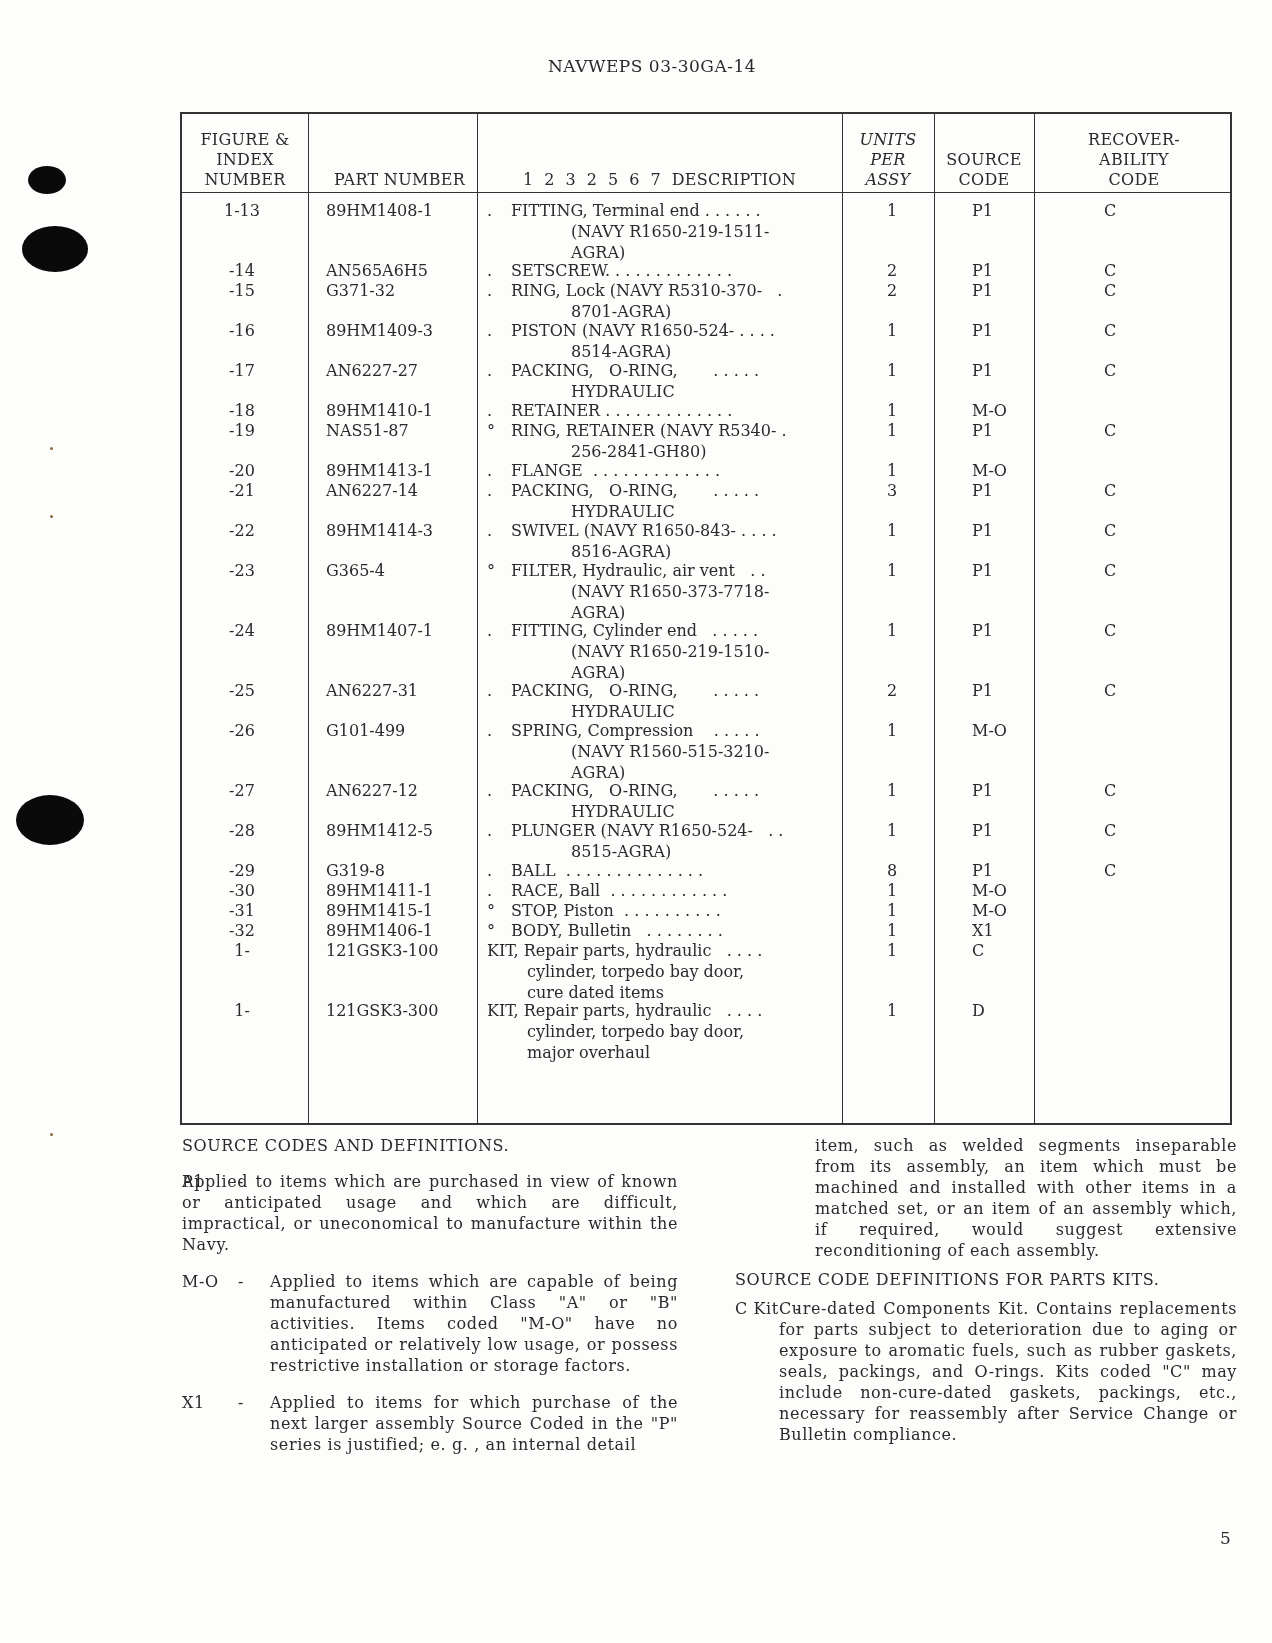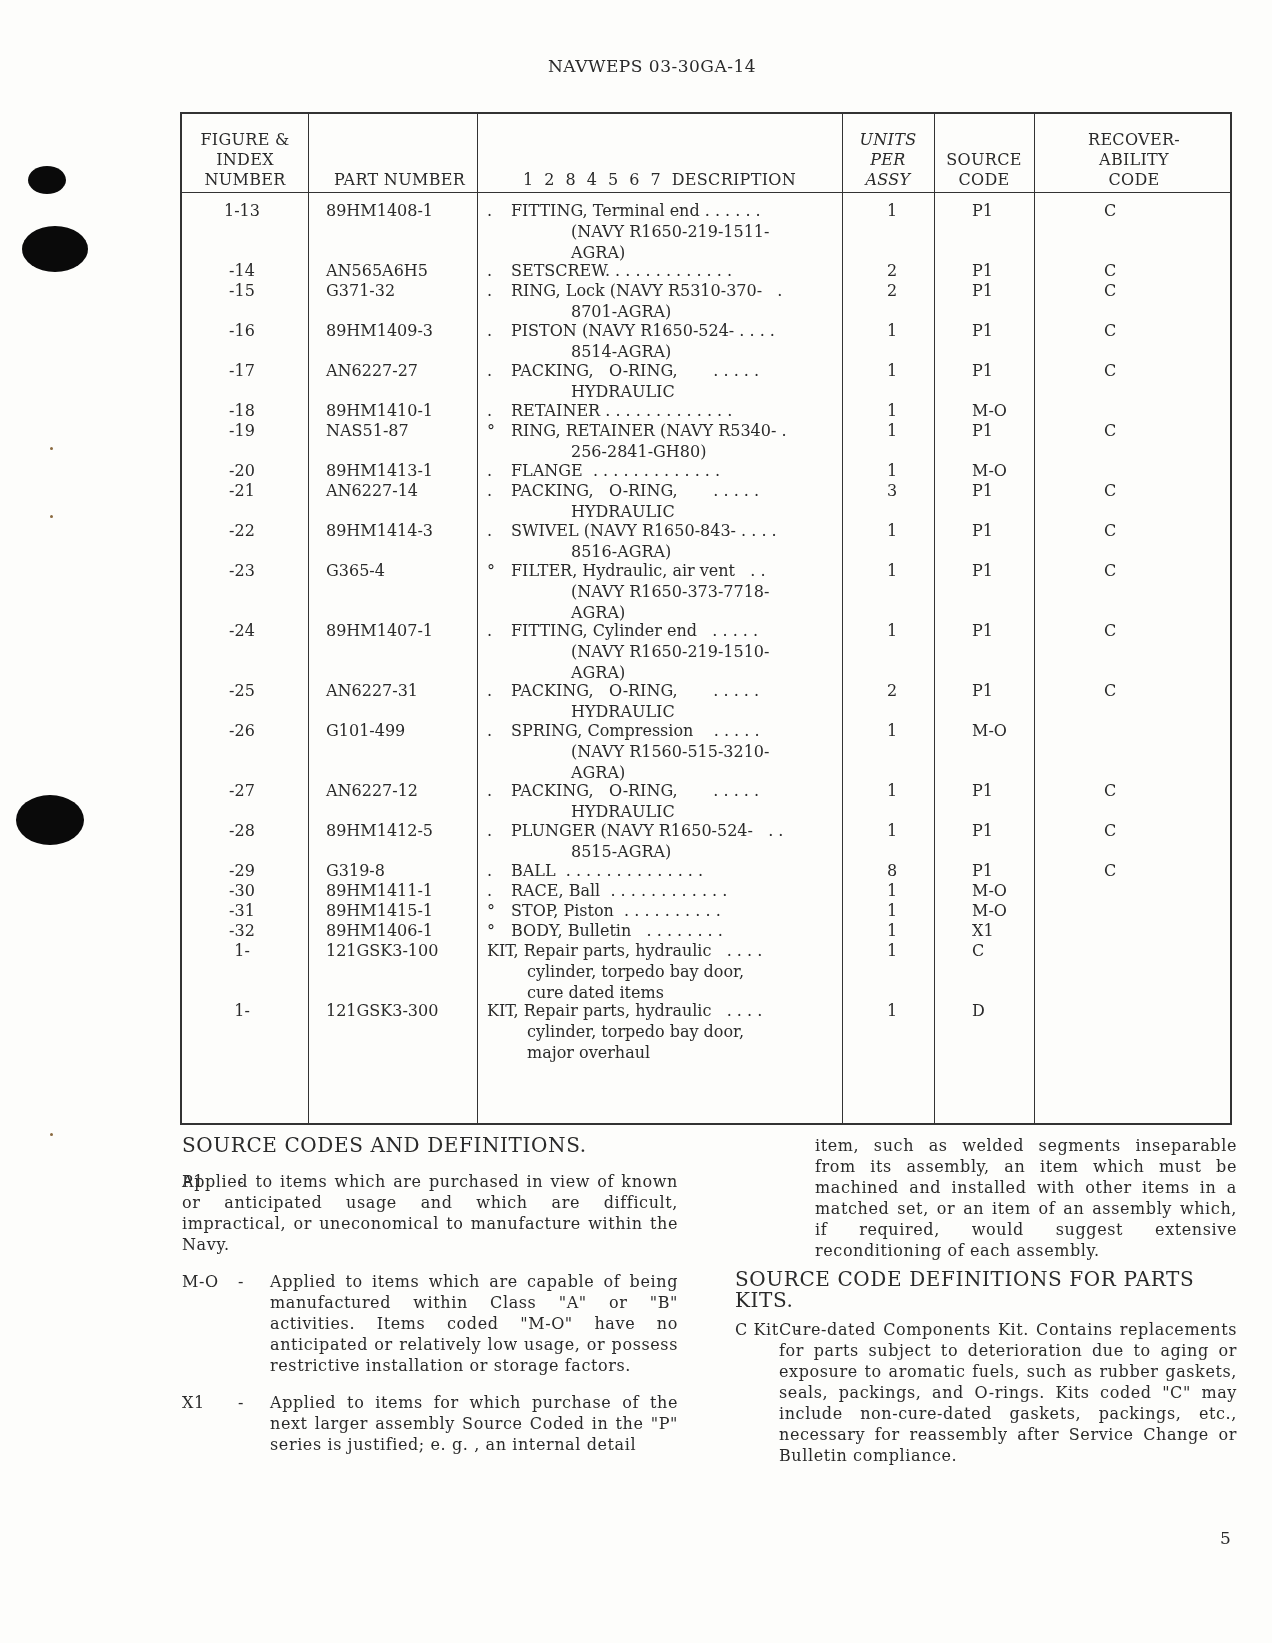--- a/index.html
+++ b/index.html
@@ -32,21 +32,21 @@
   .c-part { left: 144px; }
   .c-desc { left: 305px; width: 355px; }
   .c-units { left: 680px; width: 60px; text-align: center; }
   .c-src { left: 790px; }
   .c-rec { left: 898px; width: 60px; text-align: center; }
   .desc-line { display: block; white-space: pre; }
   .desc-line.cont { padding-left: 84px; }
   .desc-line.kit-cont { padding-left: 40px; }
   .bullet { display: inline-block; width: 24px; }
   .defs { position: absolute; font-size: 16px; line-height: 21px; letter-spacing: 0.6px; }
-  .def-title { font-size: 20px; letter-spacing: 0.6px; }
+  .def-title { font-size: 16px; letter-spacing: 0.6px; }
   .def { position: relative; }
   .def-code { position: absolute; left: 0; top: 0; }
   .def-dash { position: absolute; top: 0; }
   .def-text { text-align: justify; }
   .page-num { position: absolute; left: 1220px; top: 1528px; font-size: 17px; }
 </style>
 </head>
 <body>
 
 <div class="header">NAVWEPS 03-30GA-14</div>
@@ -68,21 +68,21 @@
 
   <div class="hcell" style="left:0;width:126px;">
     <span>FIGURE &amp;</span>
       <span>INDEX</span>
       <span>NUMBER</span>
   </div>
   <div class="hcell" style="left:126px;width:169px;margin-left:7px;">
     <span>PART NUMBER</span>
   </div>
   <div class="hcell" style="left:295px;width:365px;">
-    <span style="white-space:pre">1  2  8  4  5  6  7  DESCRIPTION</span>
+    <span style="white-space:pre">1  2  3  2  5  6  7  DESCRIPTION</span>
   </div>
   <div class="hcell" style="left:660px;width:92px;font-style:italic;">
     <span>UNITS</span>
       <span>PER</span>
       <span>ASSY</span>
   </div>
   <div class="hcell" style="left:752px;width:100px;">
     <span>SOURCE</span>
       <span>CODE</span>
   </div>

